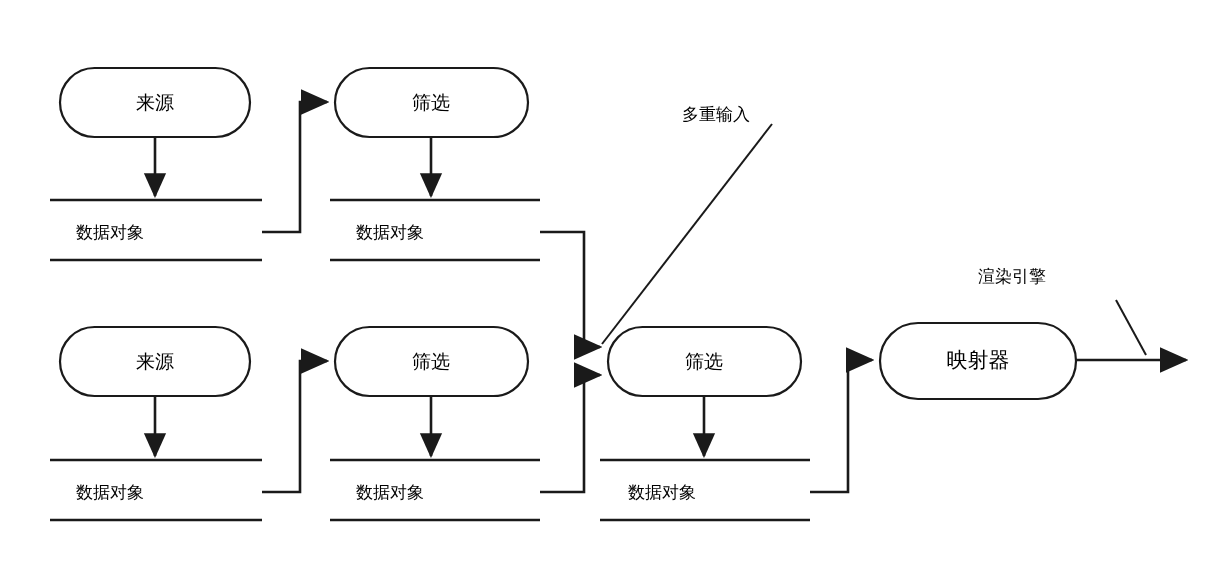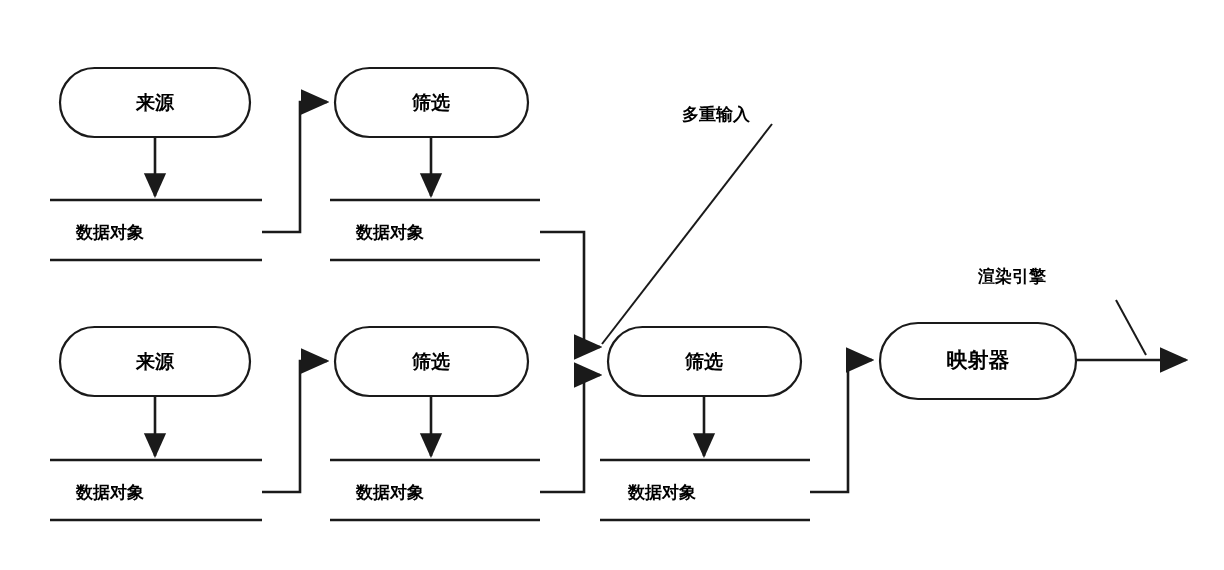--- a/index.html
+++ b/index.html
@@ -10,21 +10,20 @@
   }
   body {
     font-family: "DejaVu Sans", "Liberation Sans", sans-serif;
   }
   #canvas-wrap {
     position: relative;
     width: 1224px;
     height: 570px;
     background: #ffffff;
     overflow: hidden;
-    font-weight: bold;
   }
   svg#diagram {
     position: absolute;
     left: 0;
     top: 0;
     width: 1224px;
     height: 570px;
     display: block;
   }
   .node-shape {

